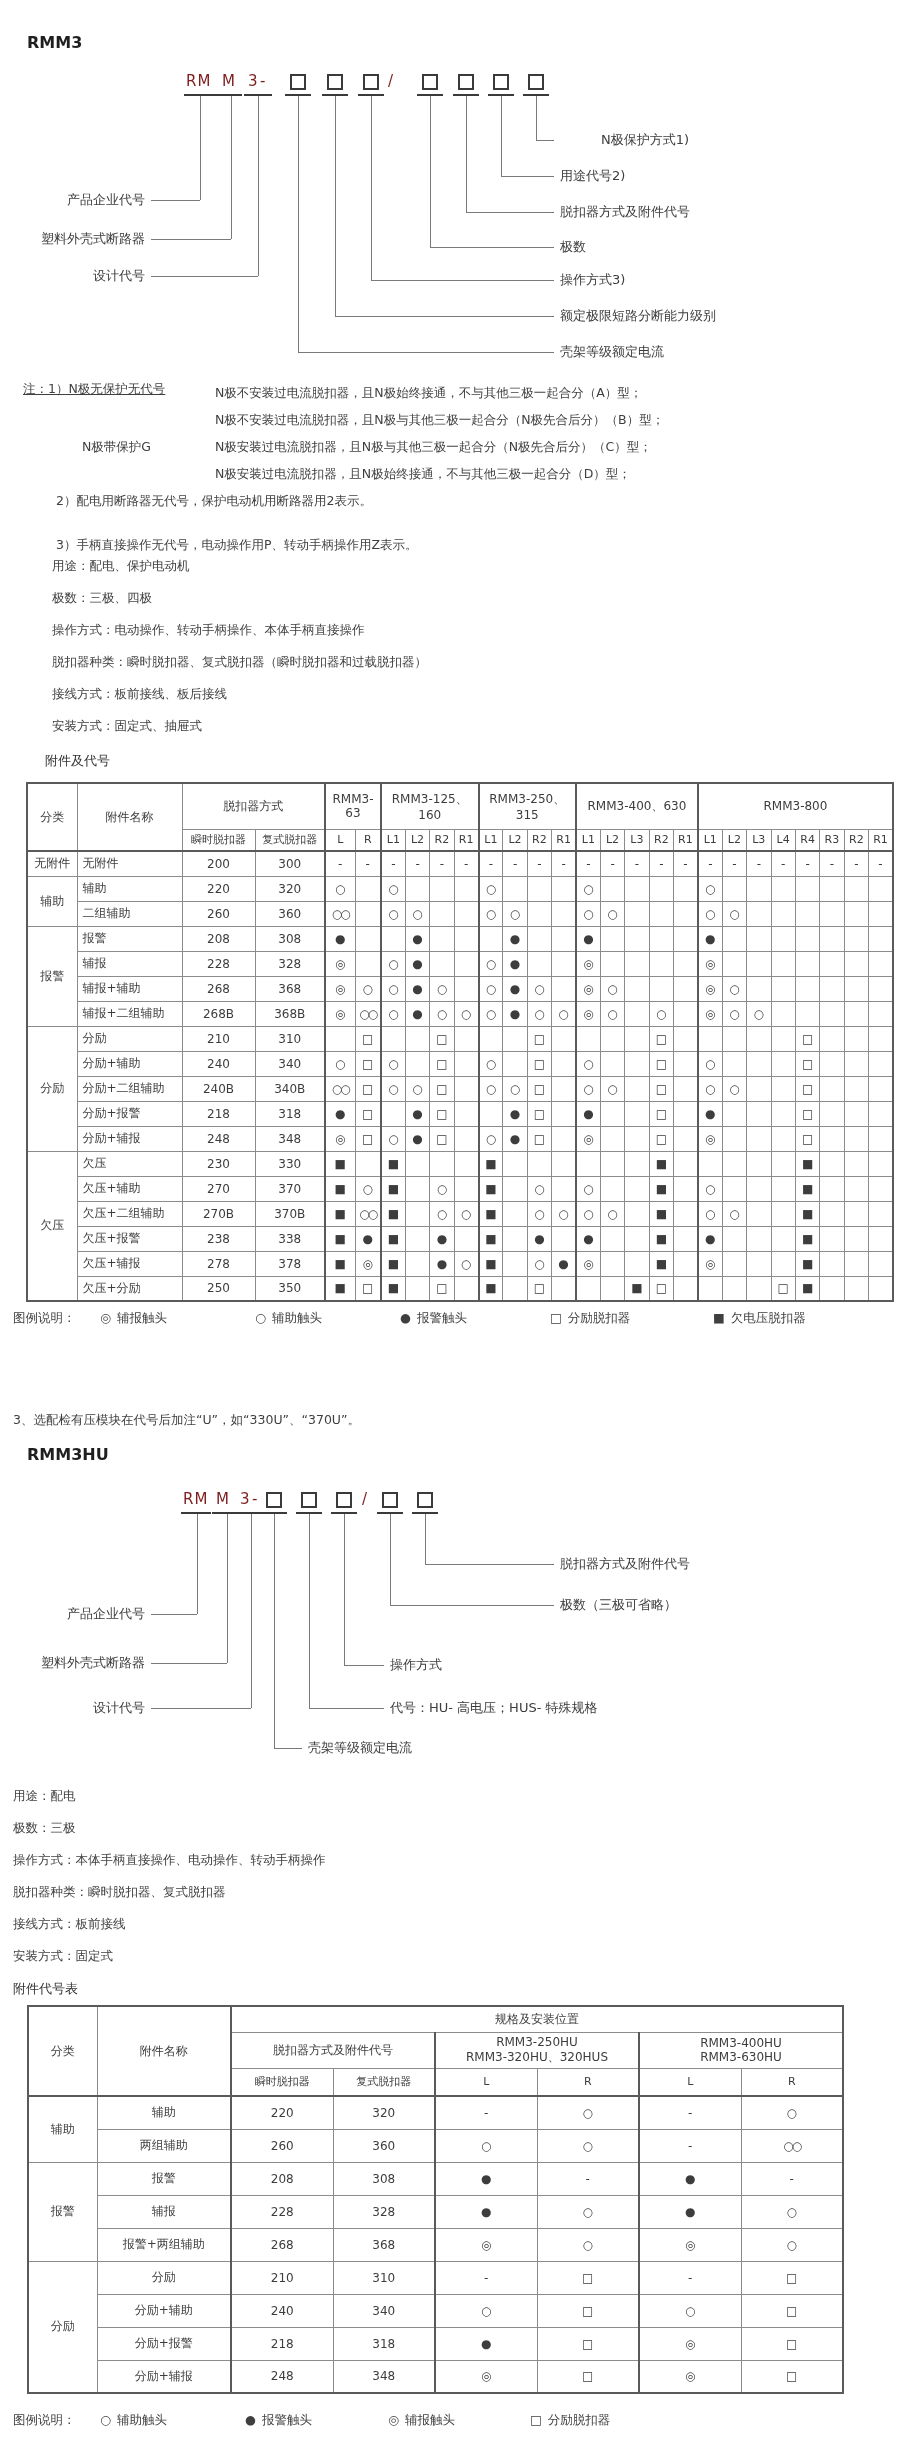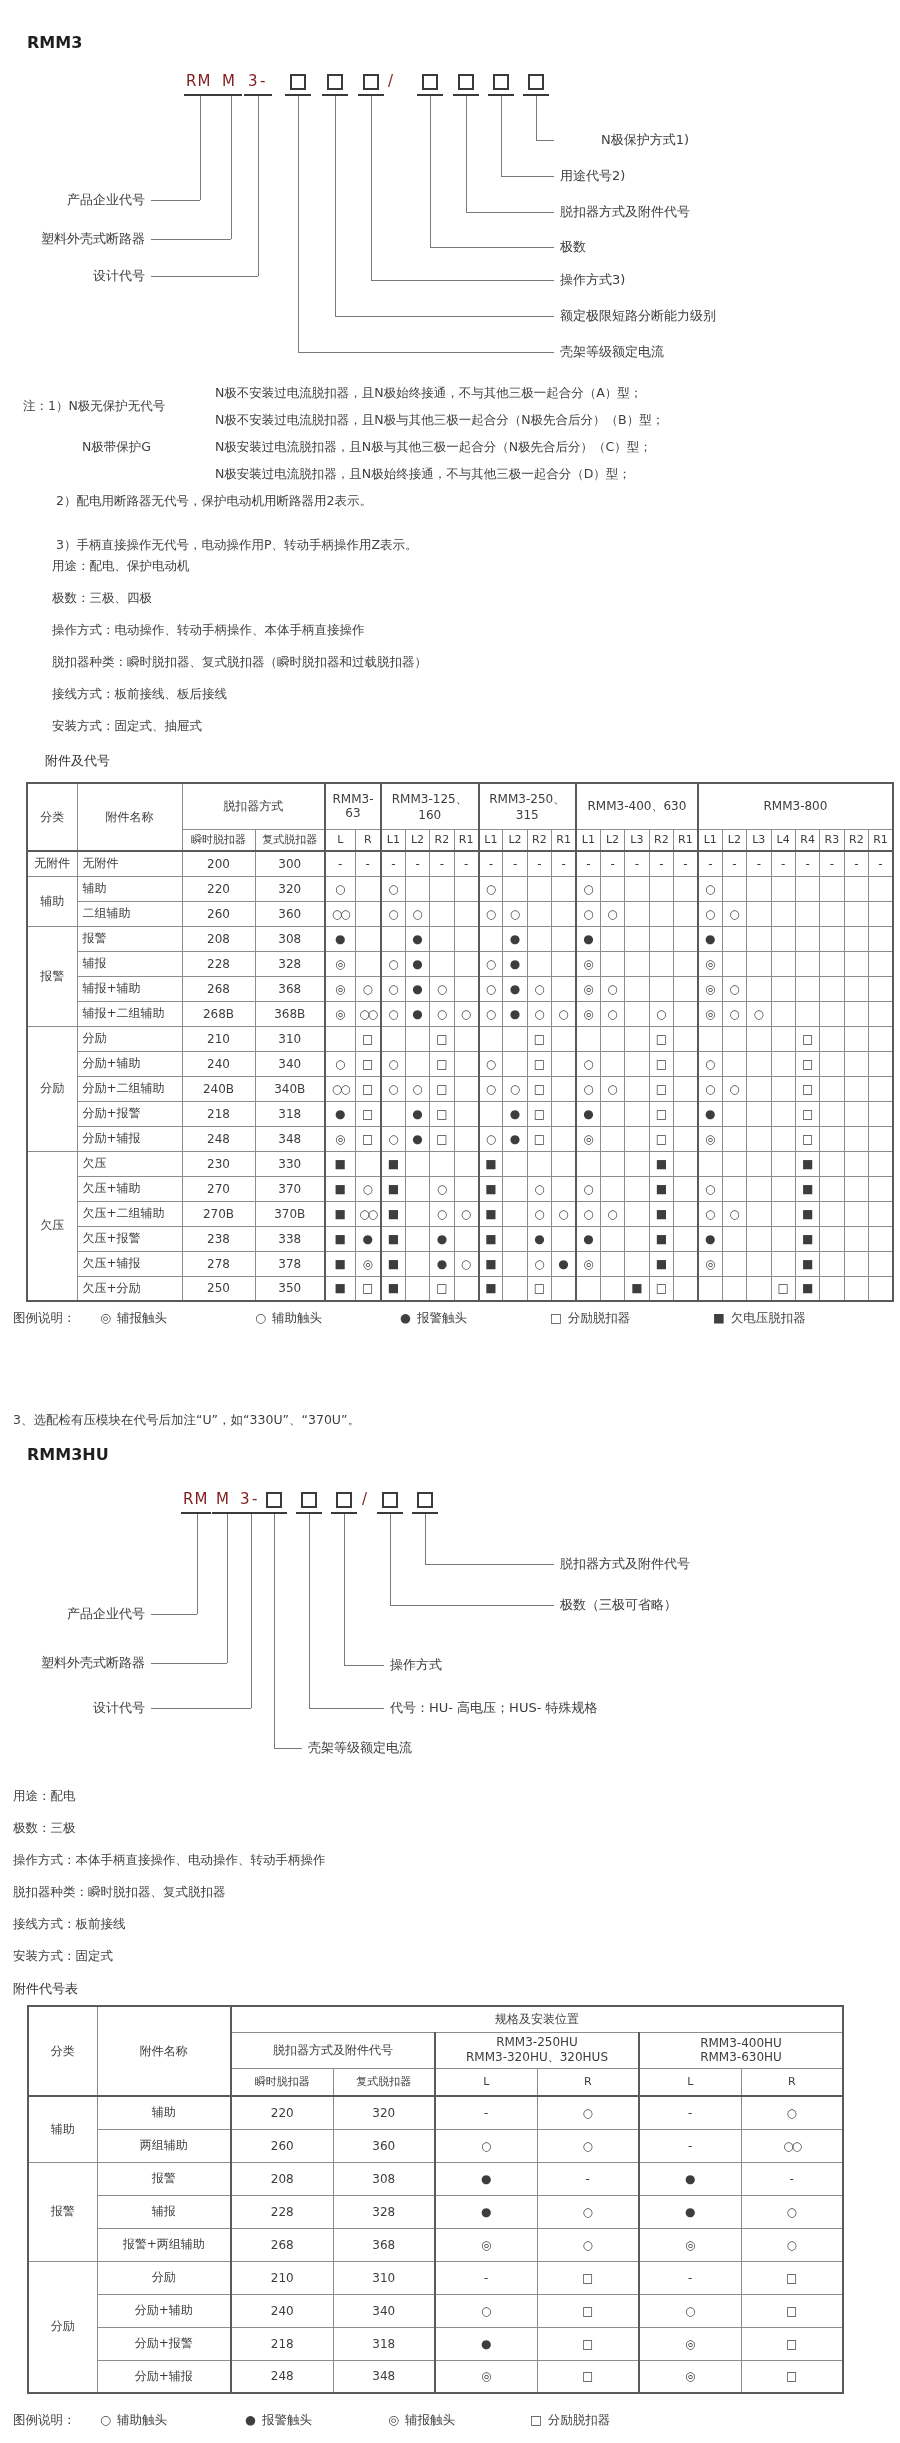--- a/index.html
+++ b/index.html
@@ -93,21 +93,21 @@
       <div class="dg-h" style="left:151px;top:130px;width:49px;"></div>
       <div class="dg-lab dg-lab-left" style="top:122px;">产品企业代号</div>
       <div class="dg-v" style="left:231px;top:26px;height:143px;"></div>
       <div class="dg-h" style="left:151px;top:169px;width:80px;"></div>
       <div class="dg-lab dg-lab-left" style="top:161px;">塑料外壳式断路器</div>
       <div class="dg-v" style="left:258px;top:26px;height:180px;"></div>
       <div class="dg-h" style="left:151px;top:206px;width:107px;"></div>
       <div class="dg-lab dg-lab-left" style="top:198px;">设计代号</div>
     </div>
 
-  <div class="abs txt" style="left:23px;top:398px;">注：1）N极无保护无代号</div>
+  <div class="abs txt" style="left:23px;top:381px;text-decoration:underline;">注：1）N极无保护无代号</div>
   <div class="abs txt" style="left:215px;top:385px;">N极不安装过电流脱扣器，且N极始终接通，不与其他三极一起合分（A）型；</div>
   <div class="abs txt" style="left:215px;top:412px;">N极不安装过电流脱扣器，且N极与其他三极一起合分（N极先合后分）（B）型；</div>
   <div class="abs txt" style="left:82px;top:439px;">N极带保护G</div>
   <div class="abs txt" style="left:215px;top:439px;">N极安装过电流脱扣器，且N极与其他三极一起合分（N极先合后分）（C）型；</div>
   <div class="abs txt" style="left:215px;top:466px;">N极安装过电流脱扣器，且N极始终接通，不与其他三极一起合分（D）型；</div>
   <div class="abs txt" style="left:56px;top:493px;">2）配电用断路器无代号，保护电动机用断路器用2表示。</div>
   <div class="abs txt" style="left:56px;top:524px;margin-top:13px;">3）手柄直接操作无代号，电动操作用P、转动手柄操作用Z表示。</div>
 
   <div class="abs txt" style="left:52px;top:558px;">用途：配电、保护电动机</div>
   <div class="abs txt" style="left:52px;top:590px;">极数：三极、四极</div>

